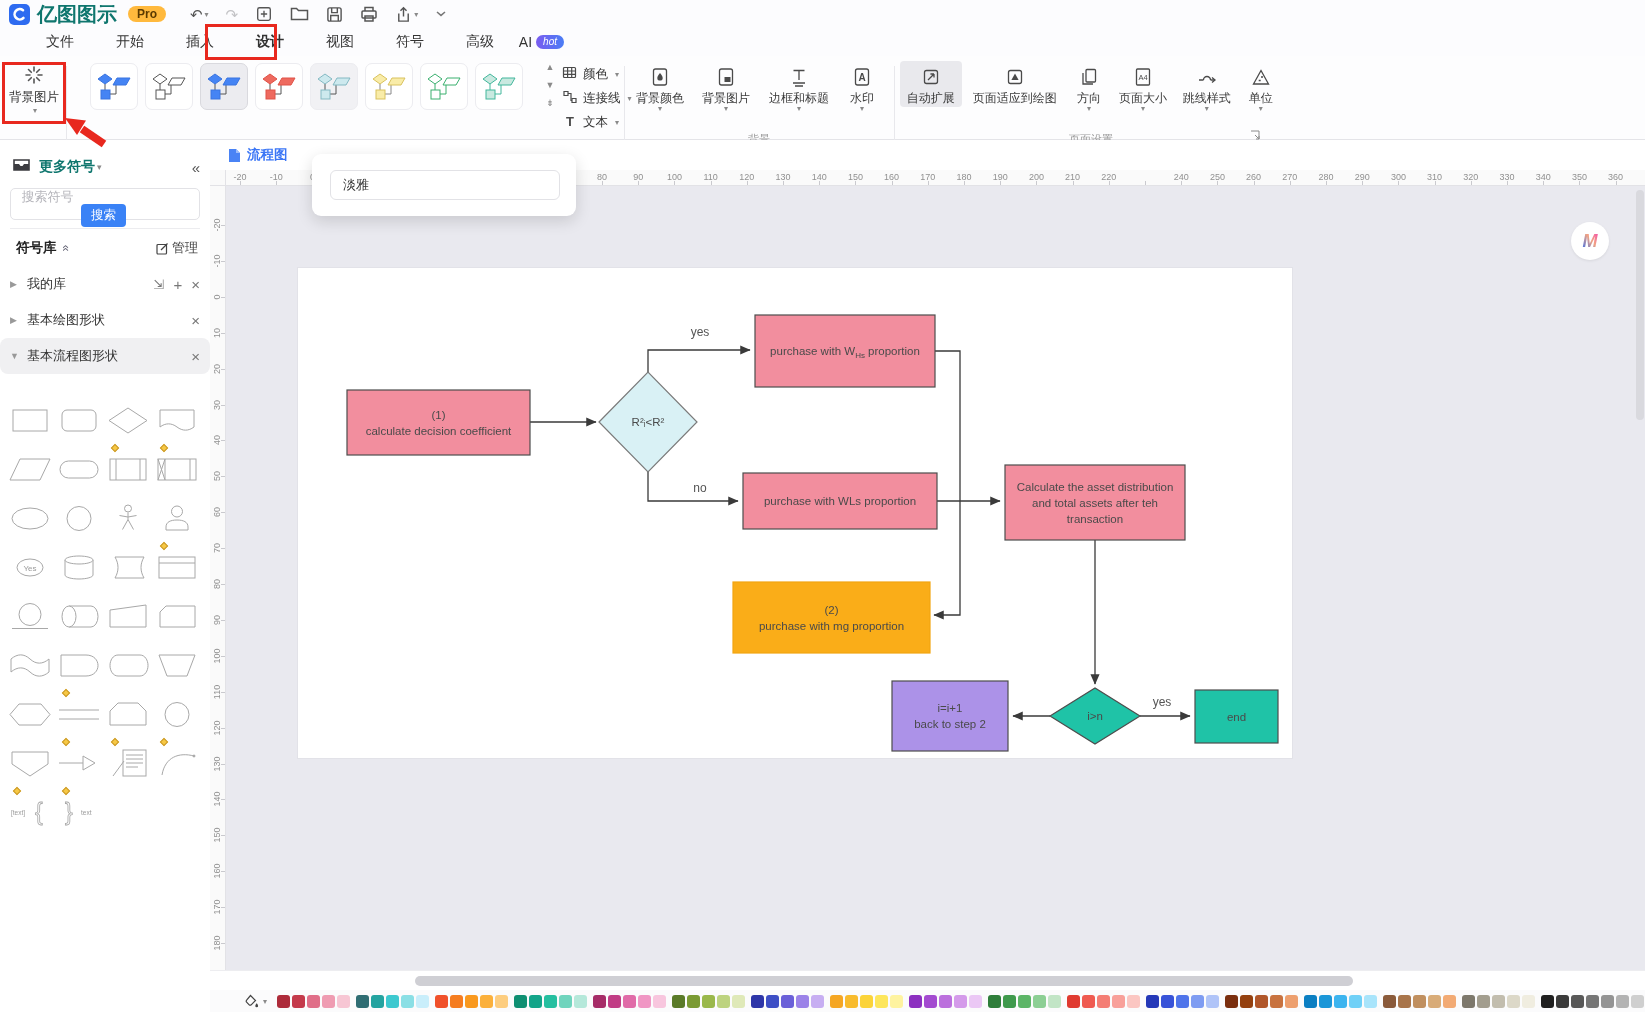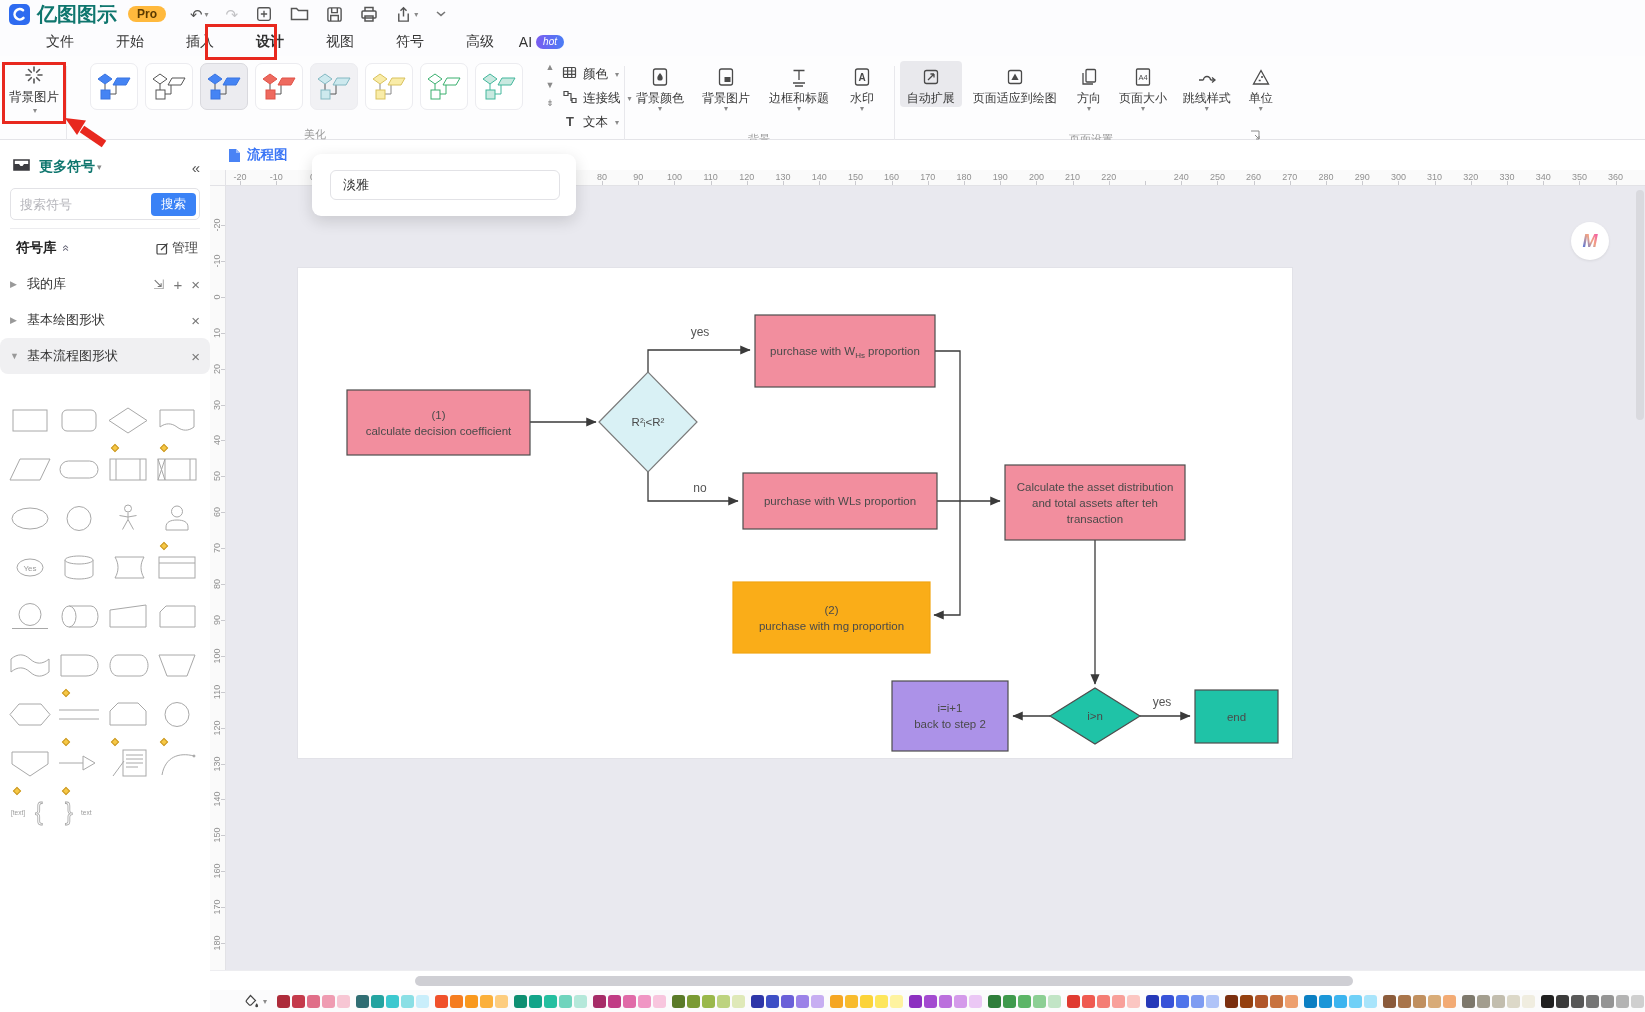--- a/index.html
+++ b/index.html
@@ -54,21 +54,21 @@
   .bigbtn .dd { font-size:8px; color:#888; line-height:7px; }
   .bigbtn.active { background:#e9e9ed; border-radius:4px; }
   .launcher { position:absolute; left:1250px; top:70px; color:#8a8a8a; }
 
   
   .sidebar { position:absolute; left:0; top:140px; width:210px; height:872px; background:#fff; }
   .sb-head { position:absolute; left:0; top:16px; width:100%; height:22px; display:flex; align-items:center; }
   .sb-title { font-size:14px; font-weight:bold; color:#0f766e; margin-left:9px; }
   .collapse { position:absolute; right:10px; font-size:15px; color:#555; }
   .sb-search { position:absolute; left:10px; top:48px; width:190px; height:32px;
-               border:1px solid #e2e2e6; border-radius:5px; display:flex; align-items:center; }
+               border:1px solid #e2e2e6; border-radius:5px; display:flex; align-items:center;flex-direction:column; }
   .sb-search input { border:0; outline:0; flex:1; font-size:13px; padding-left:9px; color:#333;
                      font-family:inherit; background:transparent; min-width:0; }
   .sb-search input::placeholder { color:#b4b4ba; }
   .search-btn { background:#3A82F6; color:#fff; font-size:12.5px; padding:3px 10px; border-radius:4px;
                 margin-right:3px; }
   .sb-div { position:absolute; left:10px; top:88px; width:190px; height:1px; background:#ececef; }
   .lib-head { position:absolute; left:0; top:98px; width:100%; height:20px; display:flex; align-items:center; }
   .lib-title { font-size:13.5px; font-weight:bold; color:#222; margin-left:16px; }
   .chev2 { display:inline-block; transform:rotate(90deg); color:#667; font-size:12px; margin-left:6px; }
   .manage { position:absolute; right:12px; display:flex; align-items:center; gap:3px; font-size:13px; color:#444; }
@@ -426,21 +426,20 @@
               <path d="M11 4.5L18.5 18h-15z"></path>
               <path d="M8.7 14.5h2 M11 11h2"></path>
             </svg>
           </span>
           <span class="lb">单位</span>
           <span class="dd">▾</span>
         </div>
         <div class="group-label">页面设置</div>
       </div>
     </div>
-  <div class="group-label" style="left:90px;width:450px;position:absolute;">美化</div>
   <div class="launcher">
     <svg width="10" height="10" viewBox="0 0 10 10" stroke="#8a8a8a" fill="none">
         <path d="M1 1h8v8 M5 5l4 4 M9 6v3h-3"></path>
       </svg>
   </div>
 </div>
 
 <div class="sidebar">
   <div class="sb-head">
     <span style="margin-left:13px;">

